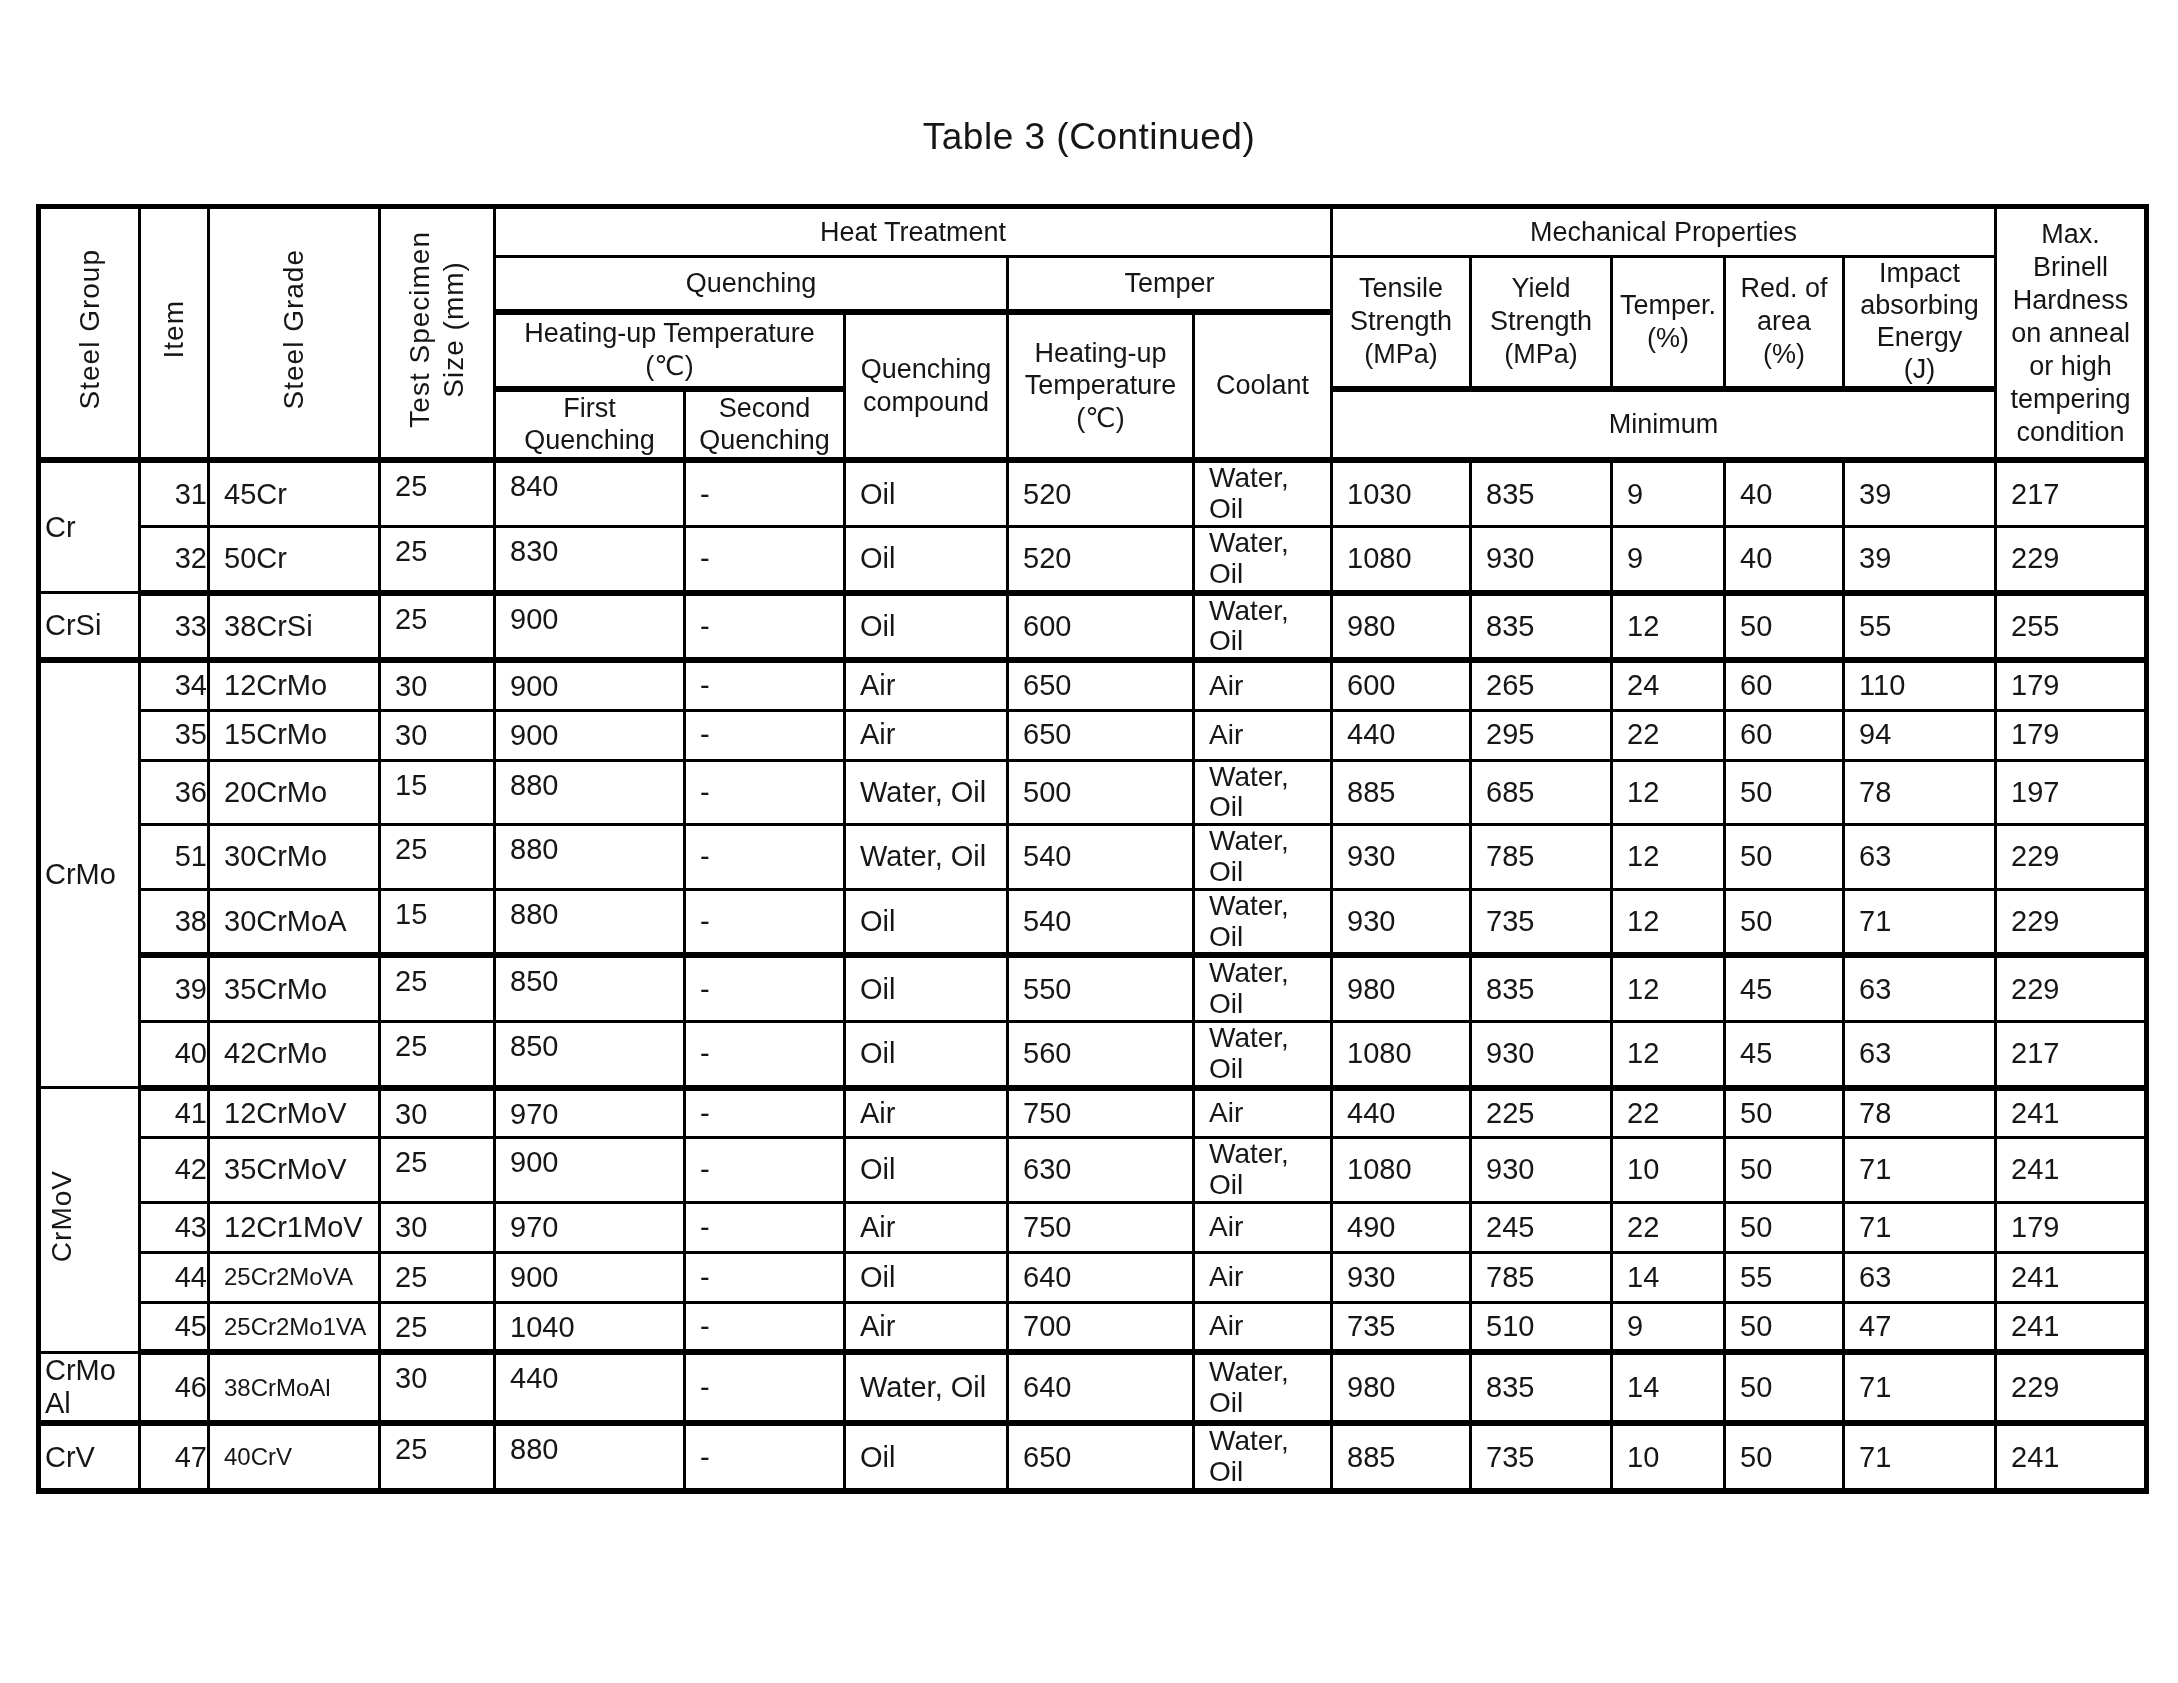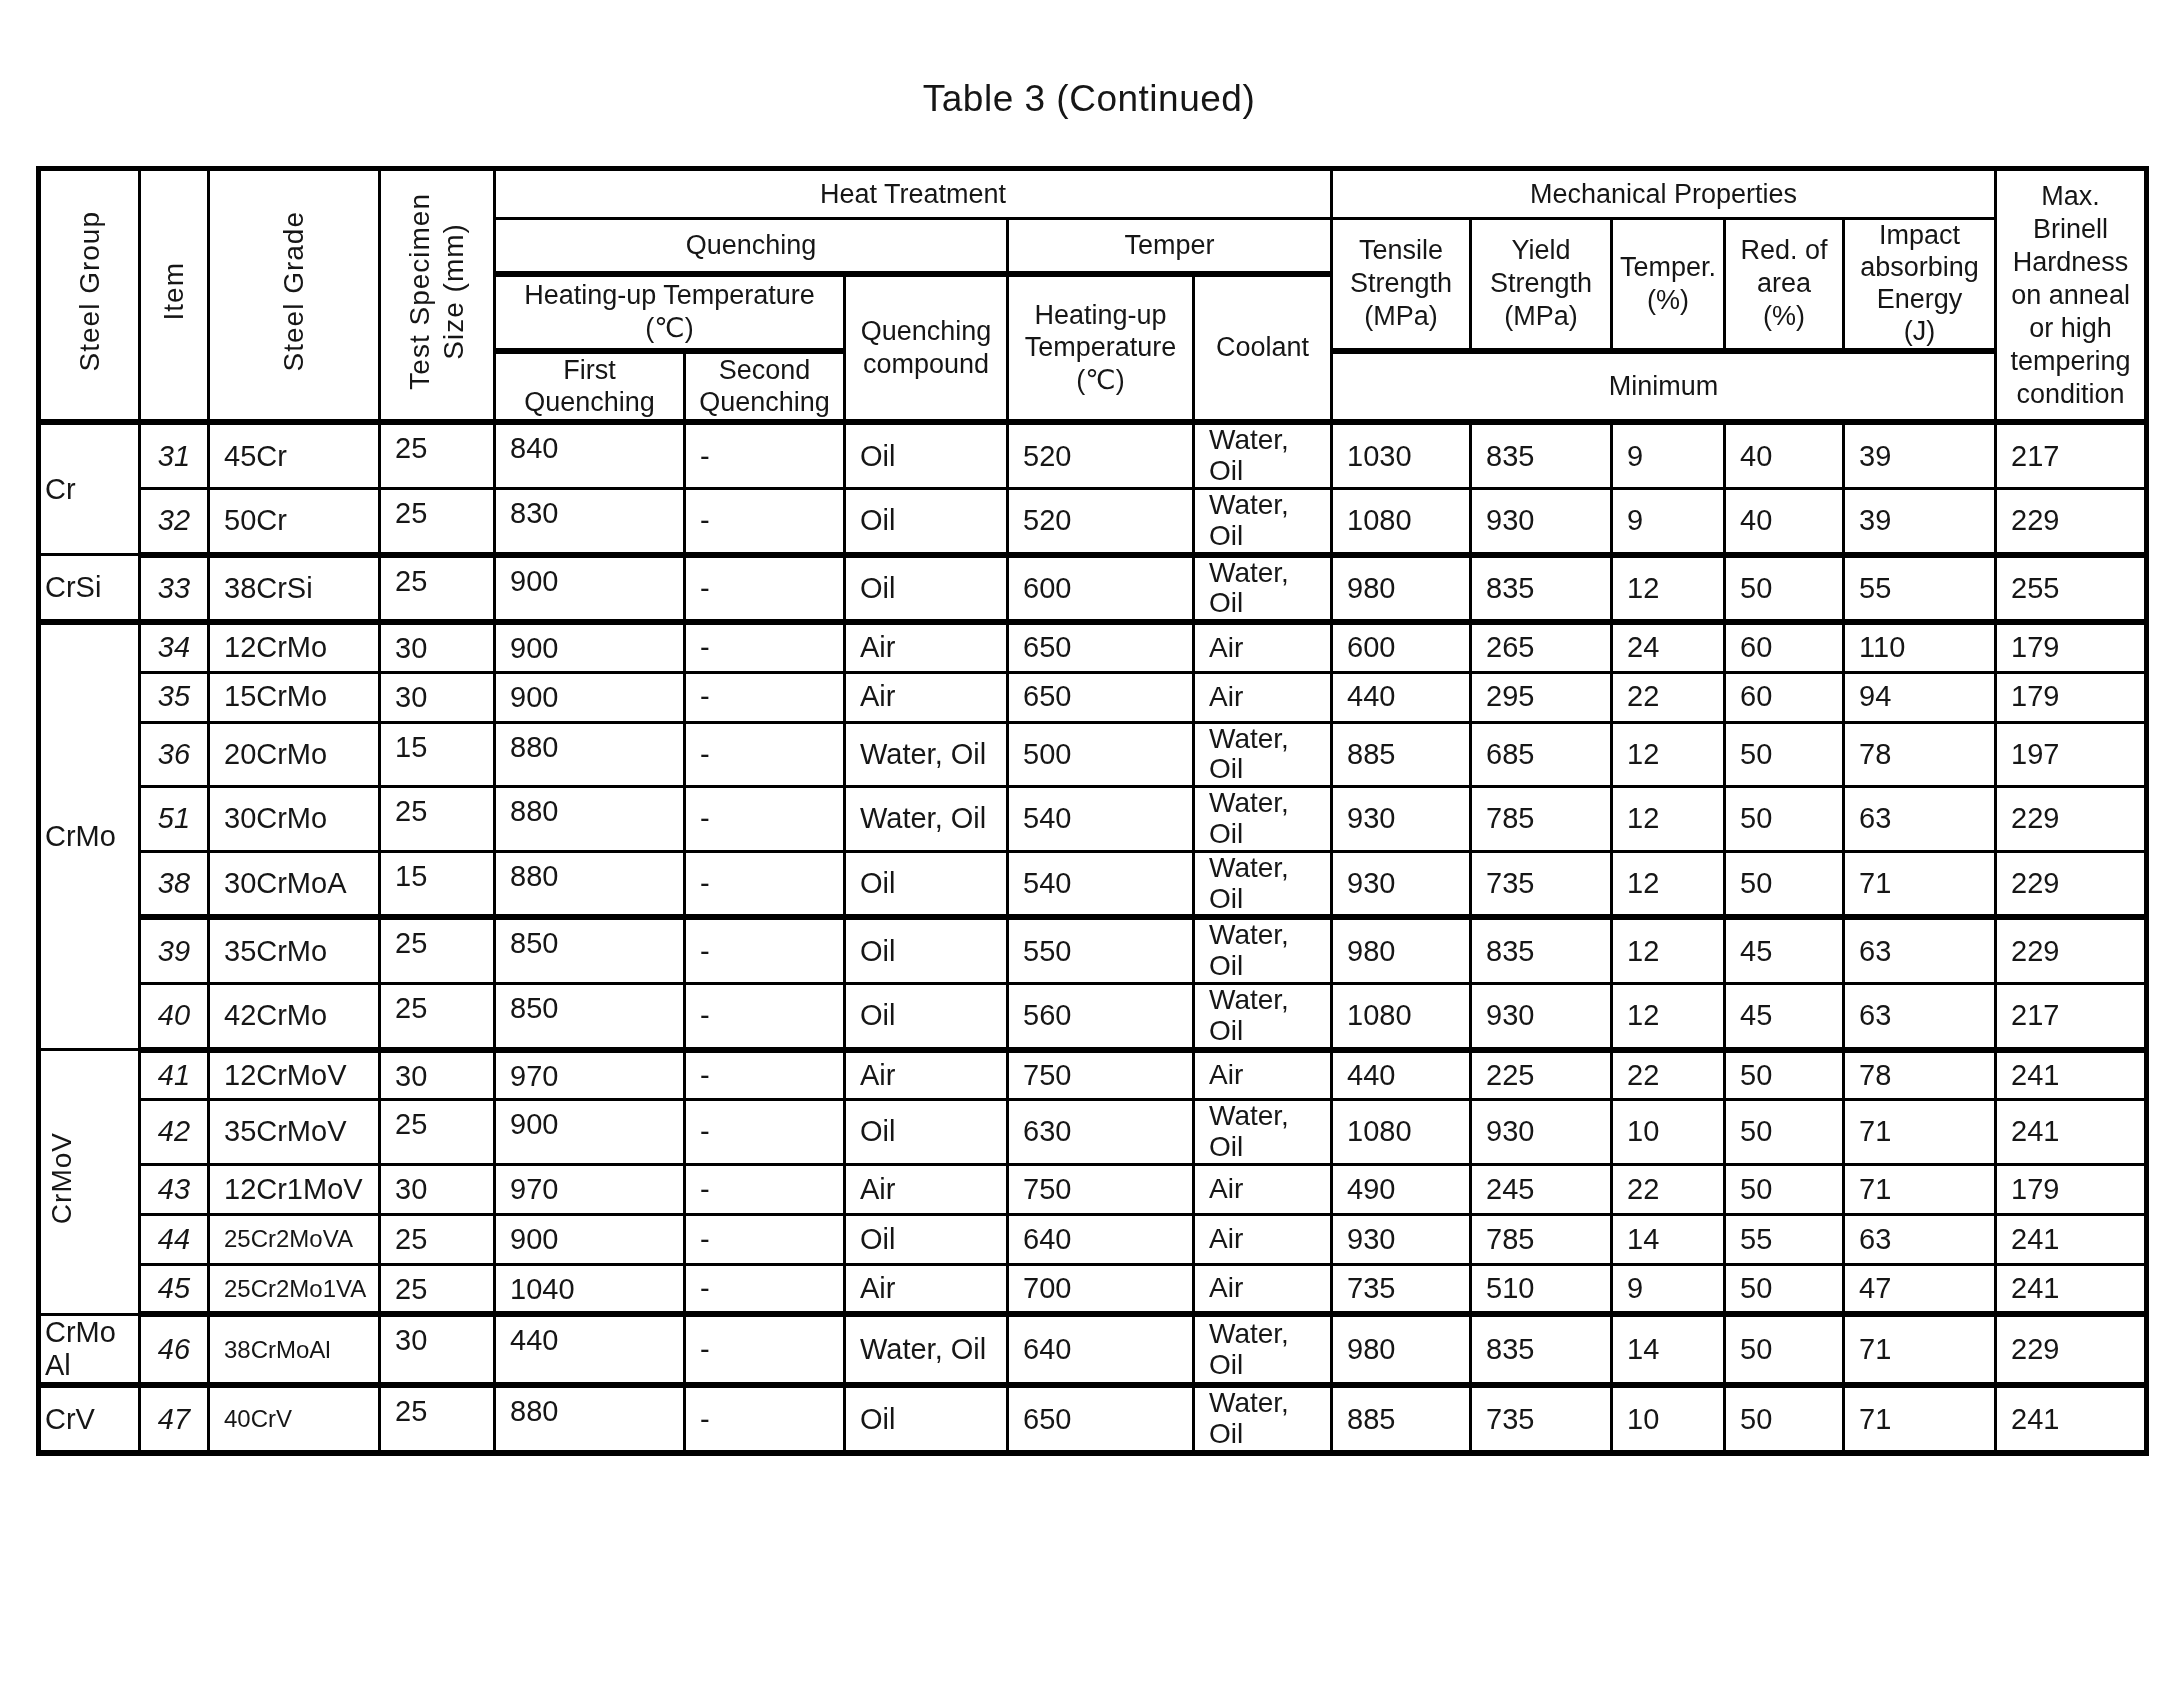--- a/index.html
+++ b/index.html
@@ -2,21 +2,21 @@
 <html><head>
 <meta charset="utf-8">
 <style>
   html,body { margin:0; padding:0; }
   body {
     width:2178px; height:1683px; background:#ffffff; color:#161616;
     font-family:"Liberation Sans","DejaVu Sans",sans-serif;
     position:relative; overflow:hidden;
   }
   .title {
-    padding-top:78px; text-align:center; font-size:37px; letter-spacing:0.5px;
+    padding-top:116px; text-align:center; font-size:37px; letter-spacing:0.5px;
   }
   table.main {
     border-collapse:collapse; table-layout:fixed;
     margin:46px 0 0 36px; width:2109px;
     border:5px solid #000;
   }
   th, td {
     border:3px solid #000; padding:0; font-weight:normal;
     overflow:hidden;
   }
@@ -34,21 +34,21 @@
   }
   tbody td {
     font-size:29px; vertical-align:middle; text-align:left;
     padding-left:14px; line-height:1.15;
   }
   tr.tall { height:63px; } tr.short { height:50px; }
   .group-end > td { border-bottom-width:6px; }
   td.group-cell {
     text-align:left; padding:0 4px; vertical-align:middle; font-size:29px;
   }
-  td.col-item { text-align:center; padding-left:0;font-style:italic; }
+  td.col-item { text-align:right; padding-left:0; }
   td.col-size, td.col-first_quench { vertical-align:top; padding-top:7px; }
   td.col-coolant { font-size:28px; line-height:1.1; padding-right:4px; }
   td.col-grade.sm { font-size:24px; }
 </style>
 </head>
 <body>
 
 <div class="title">Table 3 (Continued)</div>
 
 <table class="main">

